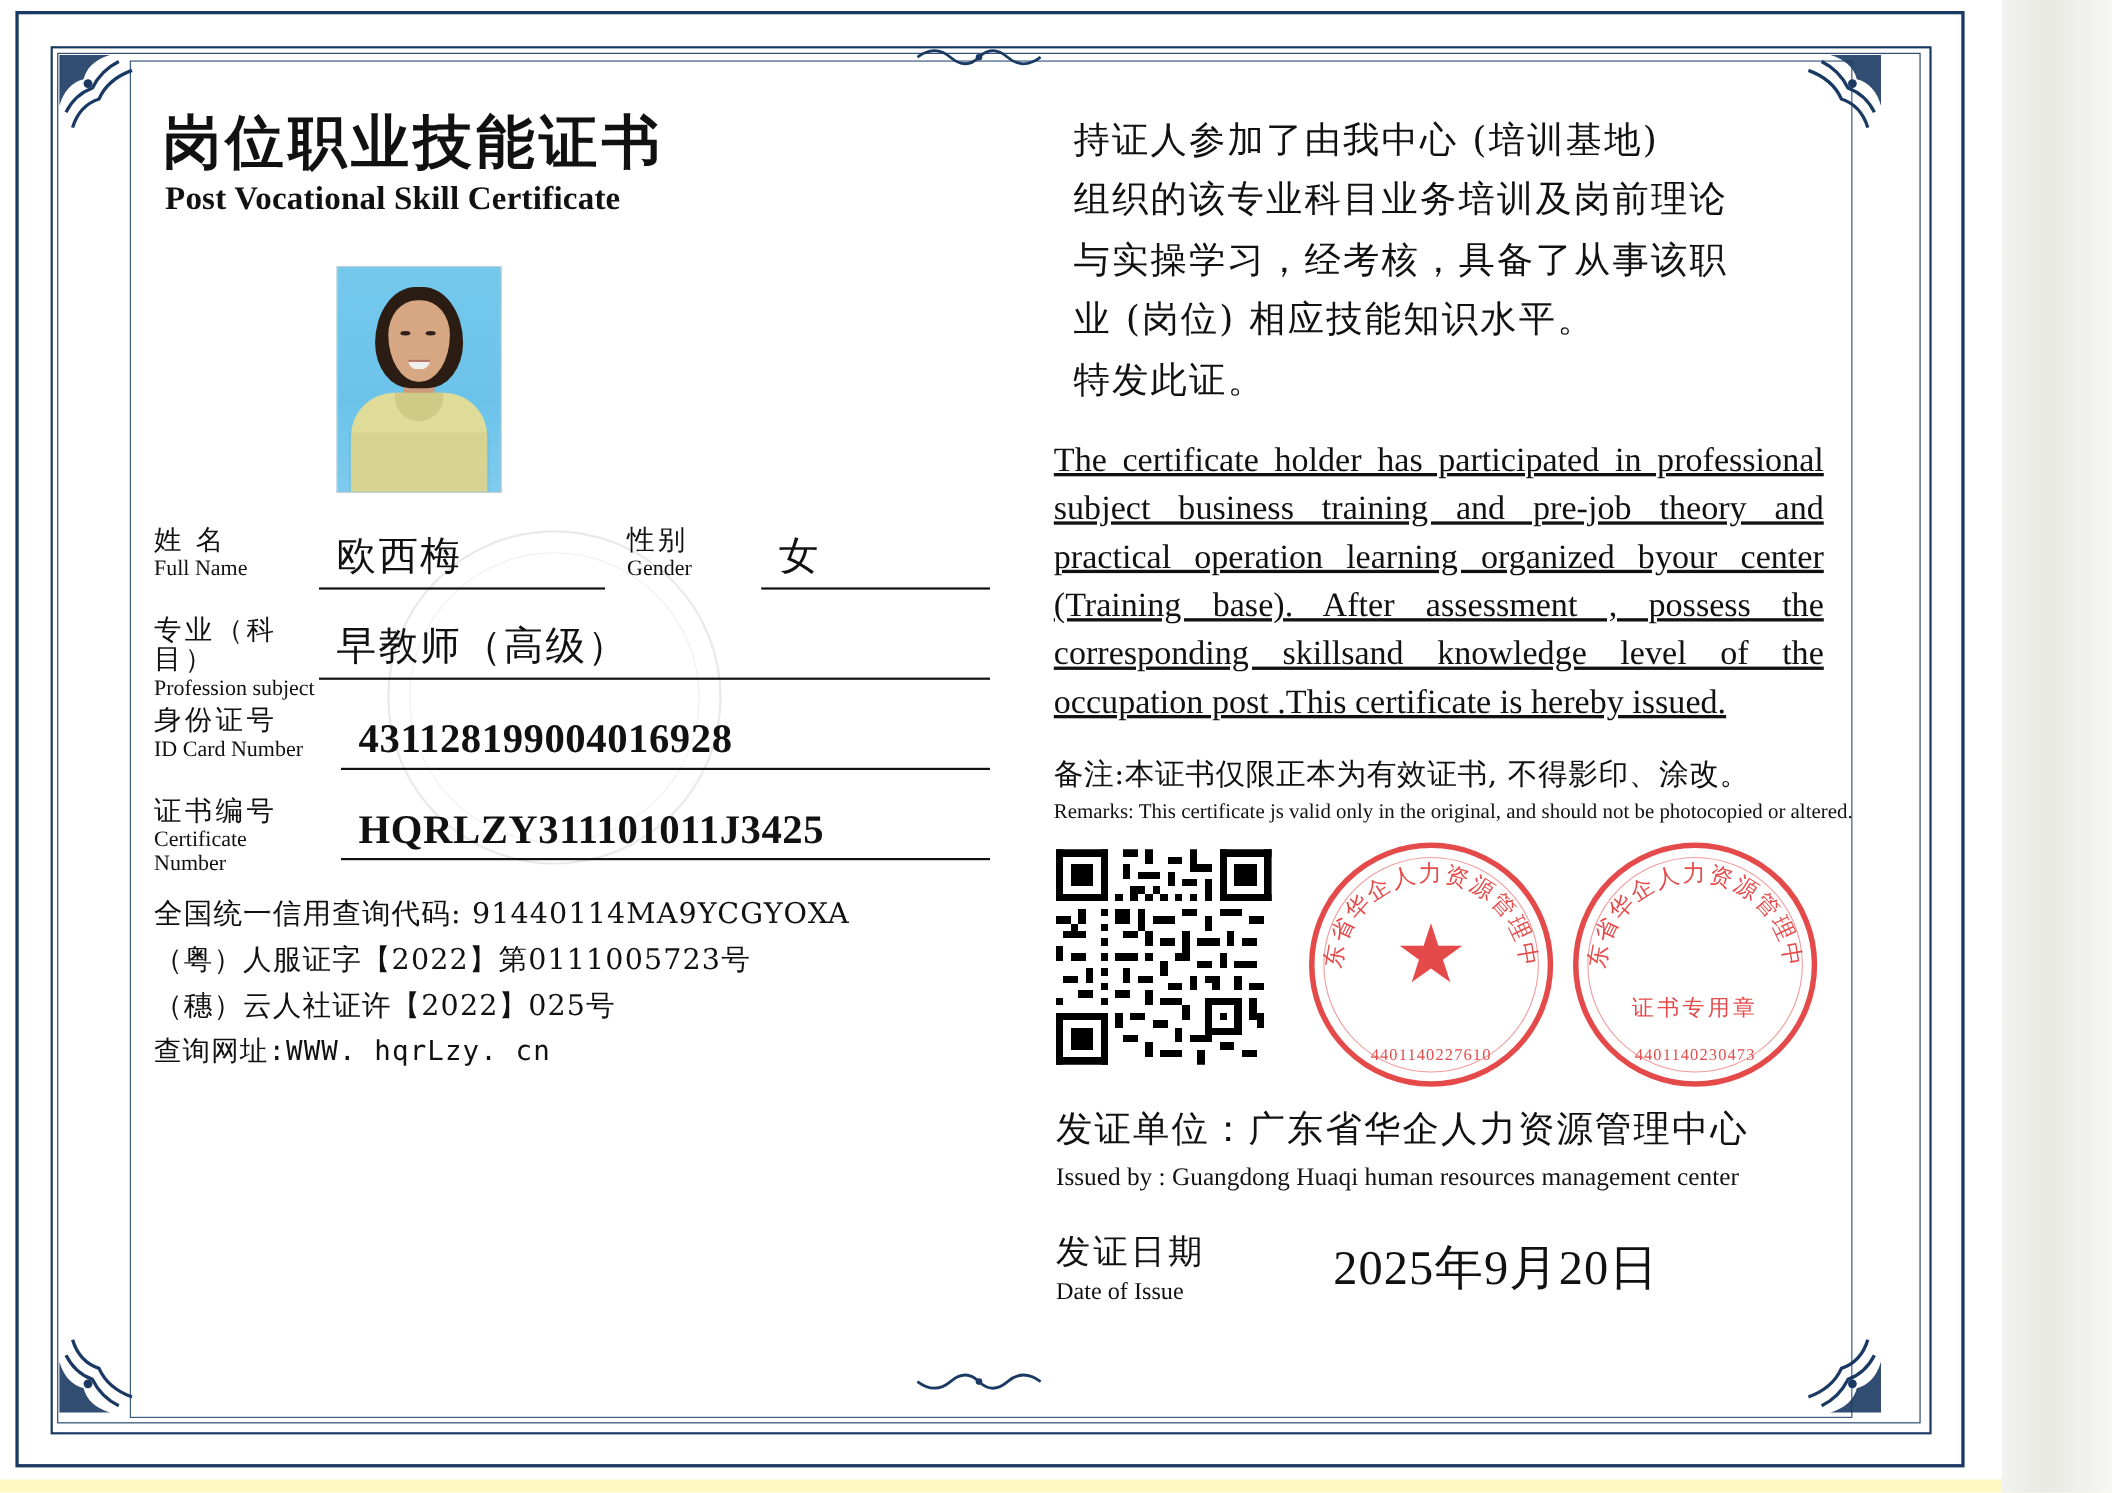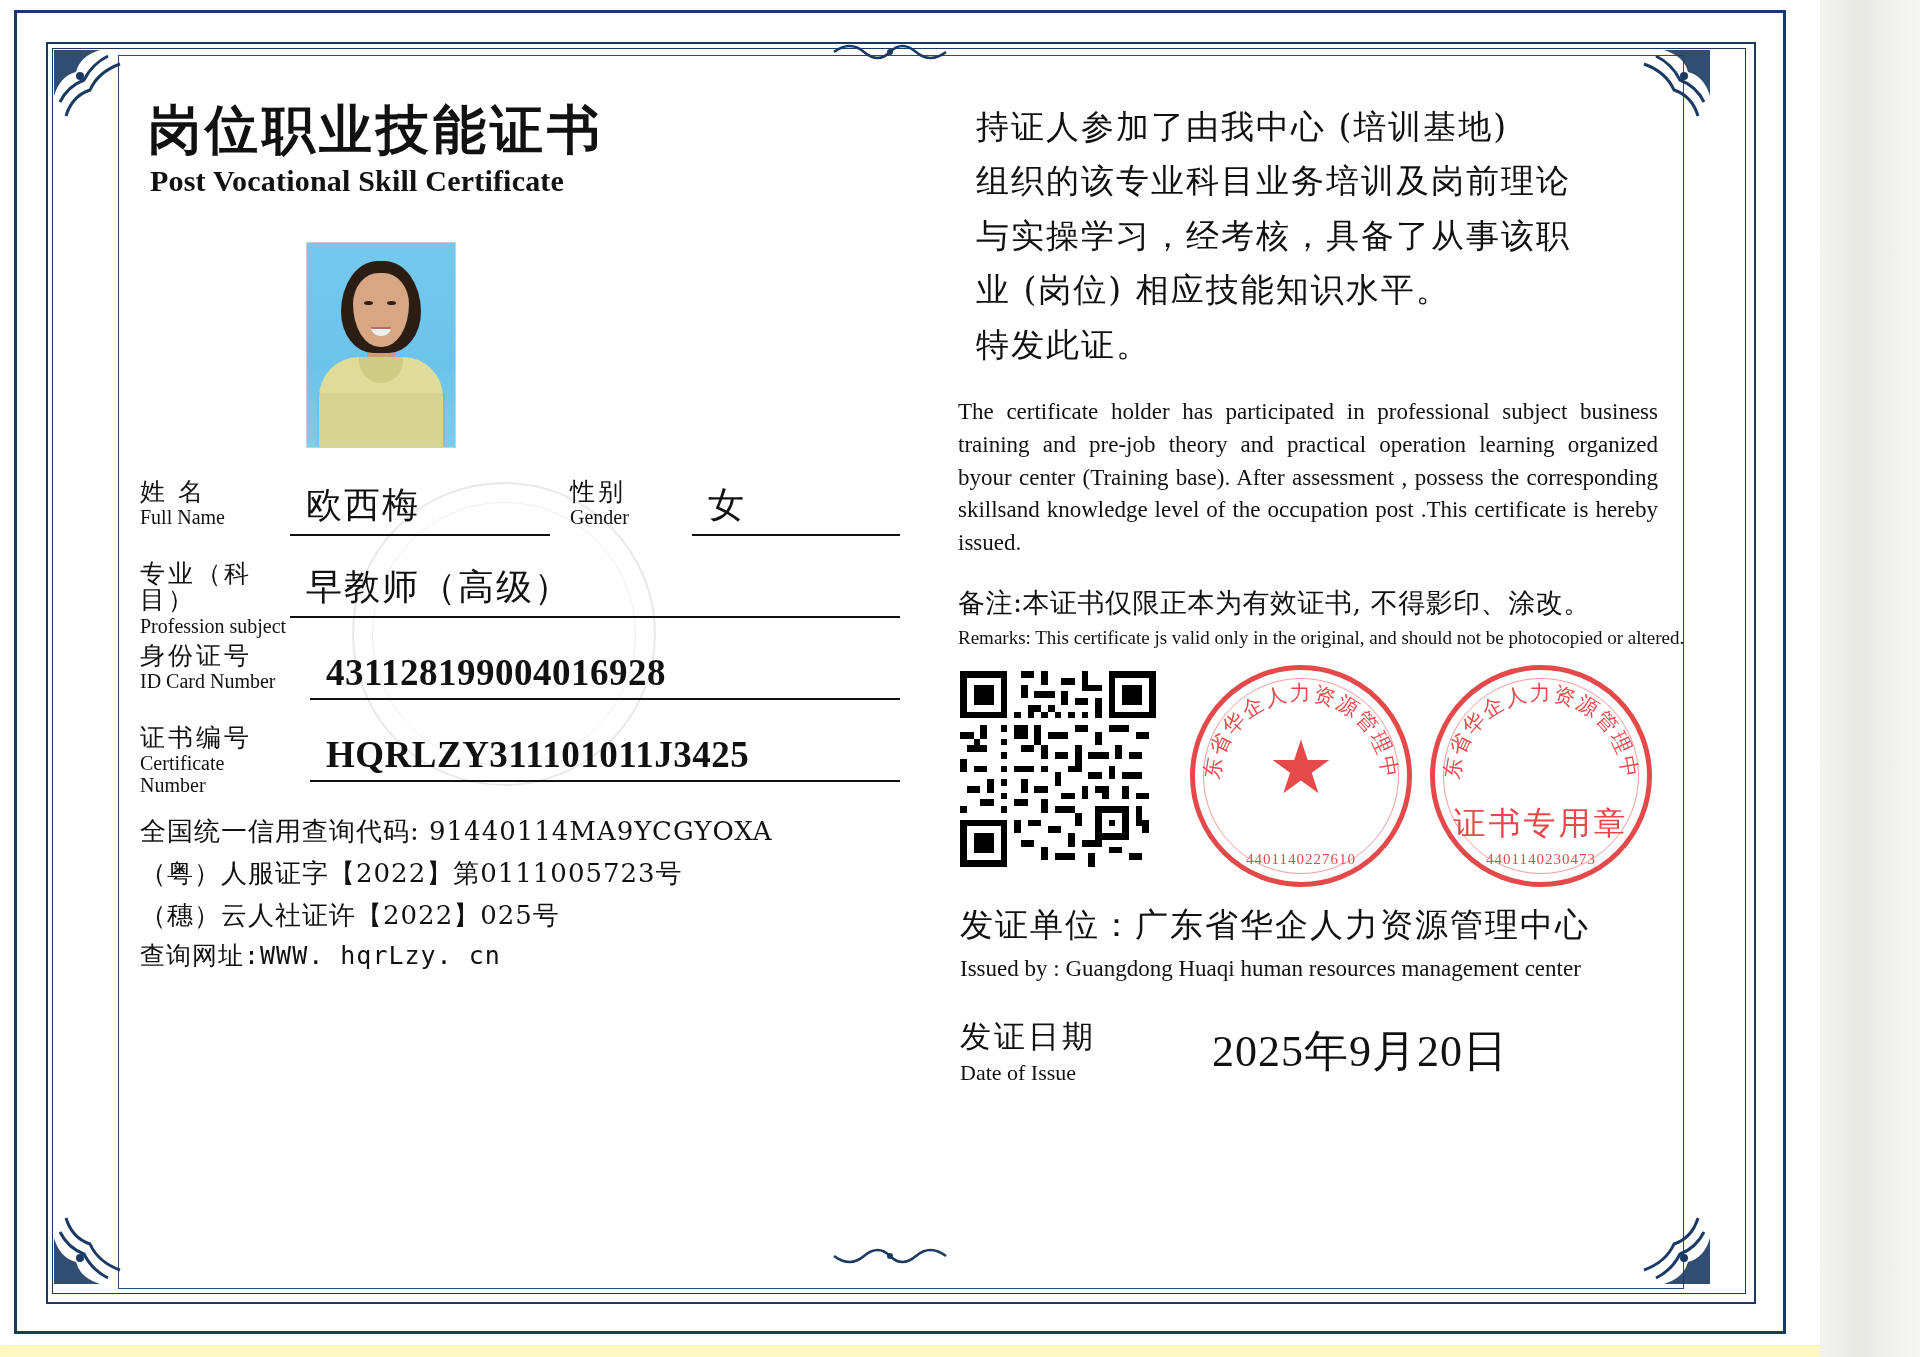--- a/index.html
+++ b/index.html
@@ -307,26 +307,27 @@
     line-height: 1.65;
     letter-spacing: 2px;
     margin: 0 0 0 26px;
     width: 706px;
   }
   .para-cn .l { display: block; white-space: nowrap; }
   .para-cn .indent { margin-left: 0; }
 
   .para-en {
     font-family: "Liberation Serif", serif;
-    font-size: 23px;
+    font-size: 31px;
     color: #111;
     line-height: 1.42;
     text-align: justify;
     margin: 24px 0 0 8px;
     width: 700px;
+    text-decoration: underline;
   }
 
   .remark-cn {
     font-family: "DejaVu Serif", "Liberation Serif", serif;
     font-size: 27px;
     color: #111;
     margin: 26px 0 0 8px;
     white-space: nowrap;
     letter-spacing: 0.5px;
   }
@@ -379,21 +380,21 @@
     color: #e23b3b;
     font-size: 74px;
     line-height: 1;
   }
   .seal-center-text {
     position: absolute;
     left: 50%;
     top: 62%;
     transform: translateX(-50%);
     font-family: "DejaVu Serif", "Liberation Serif", serif;
-    font-size: 32px;
+    font-size: 20px;
     letter-spacing: 3px;
     white-space: nowrap;
     color: #e23b3b;
   }
   .seal-arc {
     position: absolute;
     inset: 0;
   }
   .seal-arc svg { width: 100%; height: 100%; }
   .seal-arc text {

